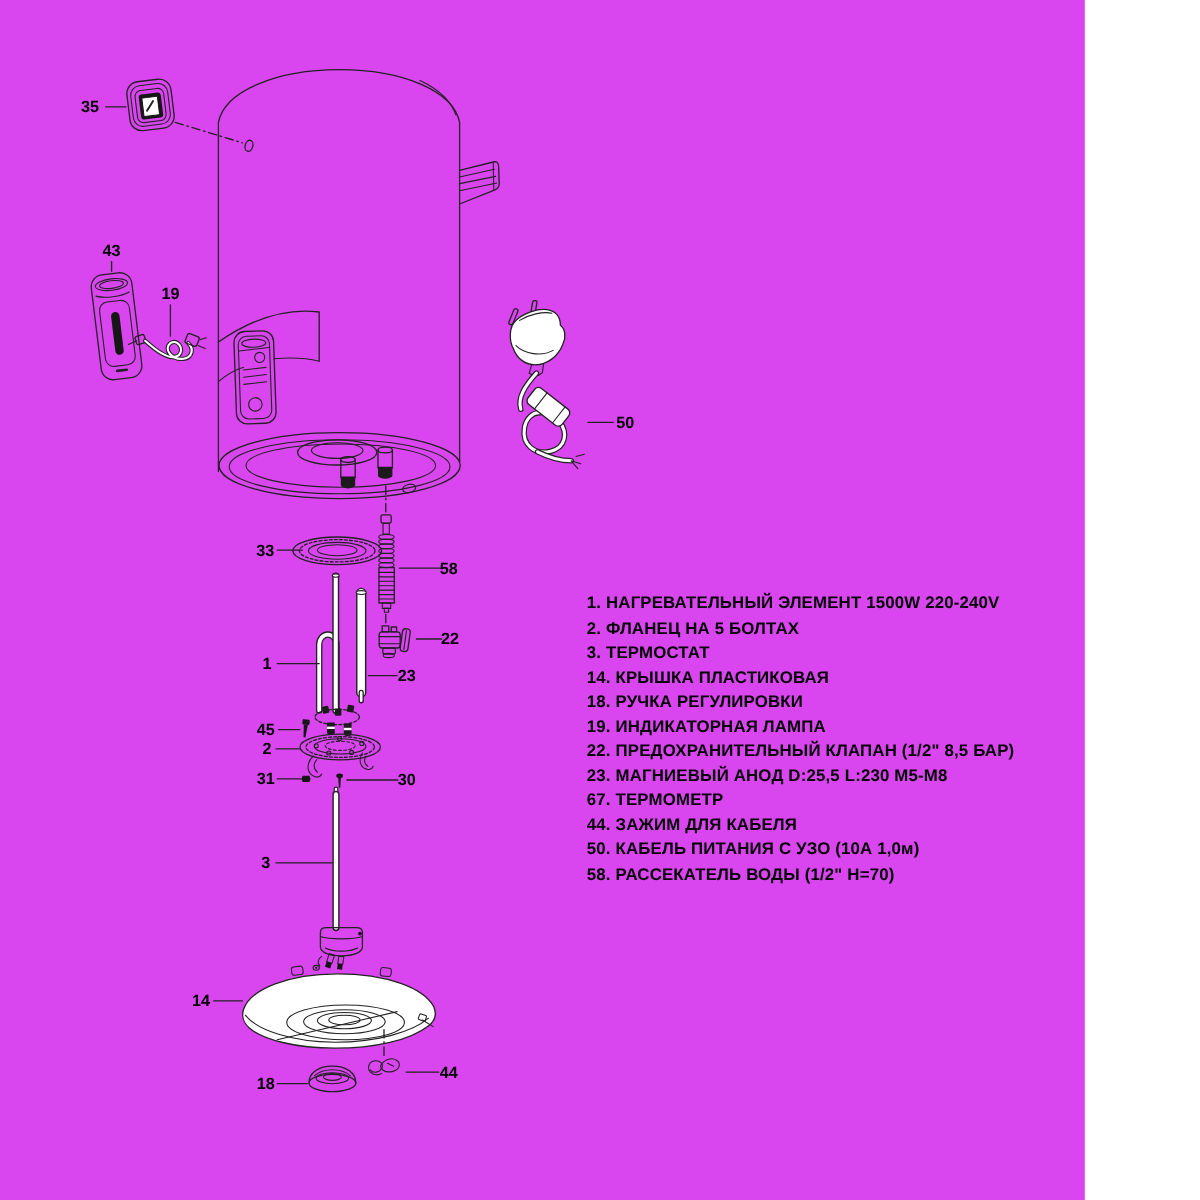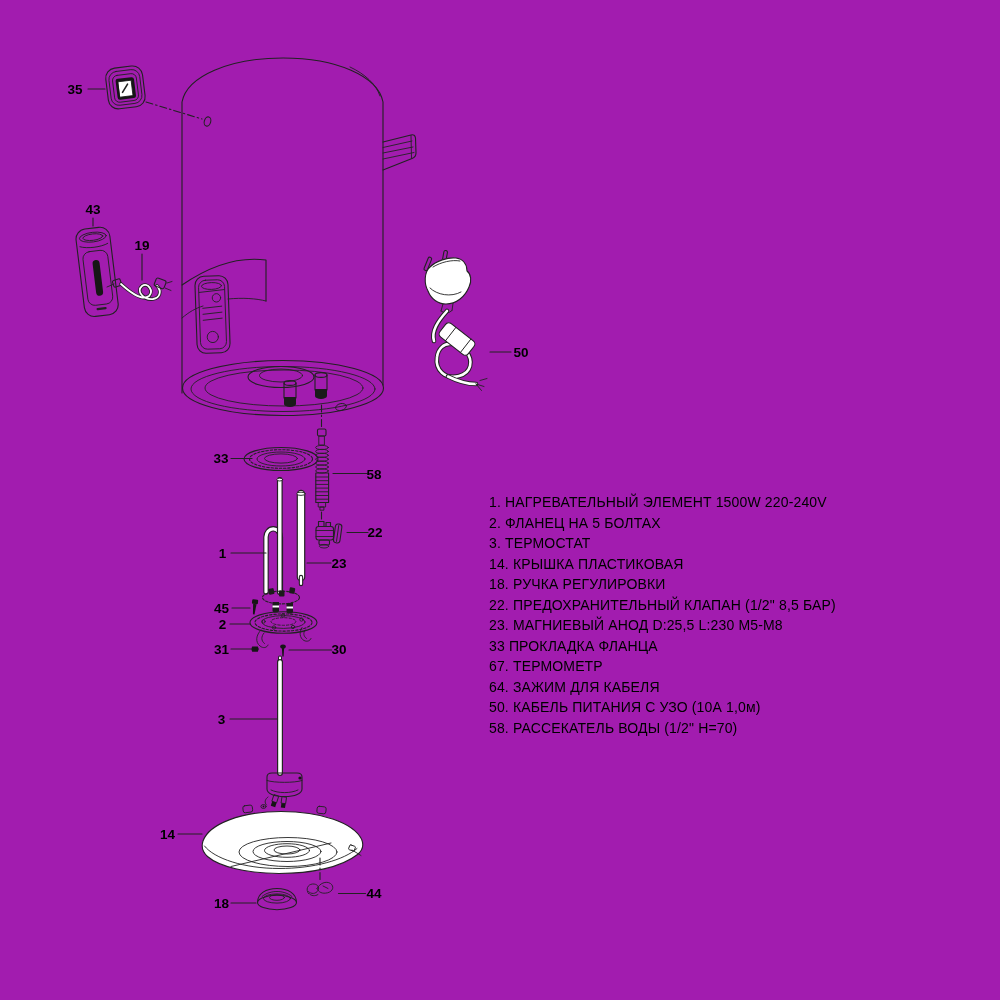--- a/index.html
+++ b/index.html
@@ -1,20 +1,20 @@
 <!DOCTYPE html>
 <html><head>
 <meta charset="utf-8">
 <style>
   html,body{margin:0;padding:0;background:#fff;}
-  .stage{position:relative;width:1000px;height:1000px;background:#a21caf;overflow:hidden;
+  .stage{position:relative;width:904px;height:1000px;background:#d946ef;overflow:hidden;
          font-family:"Liberation Sans", sans-serif;}
   .stage svg{position:absolute;left:0;top:0;}
   .parts-list{position:absolute;left:489px;top:492px;font-size:14px;line-height:20.5px;
-              color:#000;letter-spacing:.15px;white-space:nowrap;font-weight:400;}
+              color:#000;letter-spacing:.15px;white-space:nowrap;font-weight:700;}
   .parts-list-row{height:20.5px;}
   
   .art{stroke:#222;fill:none;}
   .t-o{stroke:#222;fill:none;}
   .t-i{stroke:#fff;fill:none;}
   .dd{stroke:#222;fill:none;stroke-dasharray:7 3 1.5 3;}
   .hatch{stroke-dasharray:2.4 1.8;}
   svg text{font:700 13.5px "Liberation Sans", sans-serif;fill:#000;text-anchor:middle;}
 </style>
 </head>
@@ -300,22 +300,22 @@
   <text x="221.5" y="907.5">18</text>
  </g>
 </svg>
 
 <div class="parts-list">
       <div class="parts-list-row">1. НАГРЕВАТЕЛЬНЫЙ ЭЛЕМЕНТ 1500W 220-240V</div>
       <div class="parts-list-row">2. ФЛАНЕЦ НА 5 БОЛТАХ</div>
       <div class="parts-list-row">3. ТЕРМОСТАТ</div>
       <div class="parts-list-row">14. КРЫШКА ПЛАСТИКОВАЯ</div>
       <div class="parts-list-row">18. РУЧКА РЕГУЛИРОВКИ</div>
+      <div class="parts-list-row">19. ИНДИКАТОРНАЯ ЛАМПА</div>
       <div class="parts-list-row">22. ПРЕДОХРАНИТЕЛЬНЫЙ КЛАПАН (1/2" 8,5 БАР)</div>
       <div class="parts-list-row">23. МАГНИЕВЫЙ АНОД D:25,5 L:230 M5-M8</div>
-      <div class="parts-list-row">33 ПРОКЛАДКА ФЛАНЦА</div>
       <div class="parts-list-row">67. ТЕРМОМЕТР</div>
-      <div class="parts-list-row">64. ЗАЖИМ ДЛЯ КАБЕЛЯ</div>
+      <div class="parts-list-row">44. ЗАЖИМ ДЛЯ КАБЕЛЯ</div>
       <div class="parts-list-row">50. КАБЕЛЬ ПИТАНИЯ С УЗО (10А 1,0м)</div>
       <div class="parts-list-row">58. РАССЕКАТЕЛЬ ВОДЫ (1/2" Н=70)</div>
     </div>
 
 </div>
 
 </body></html>

